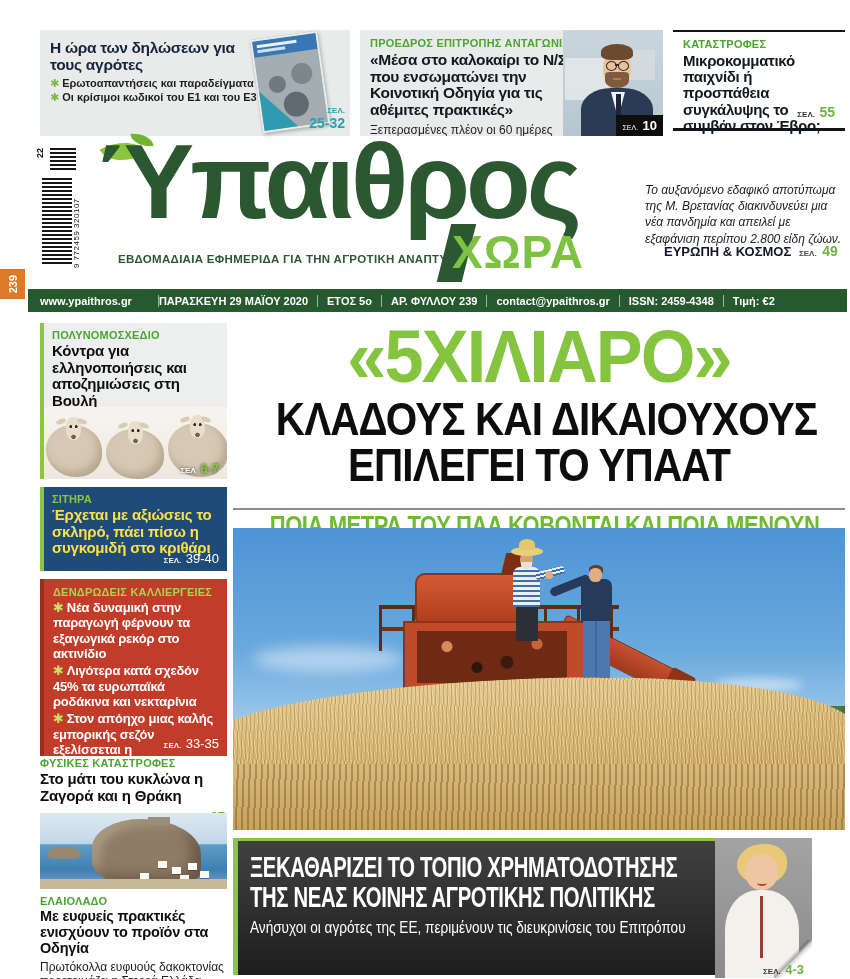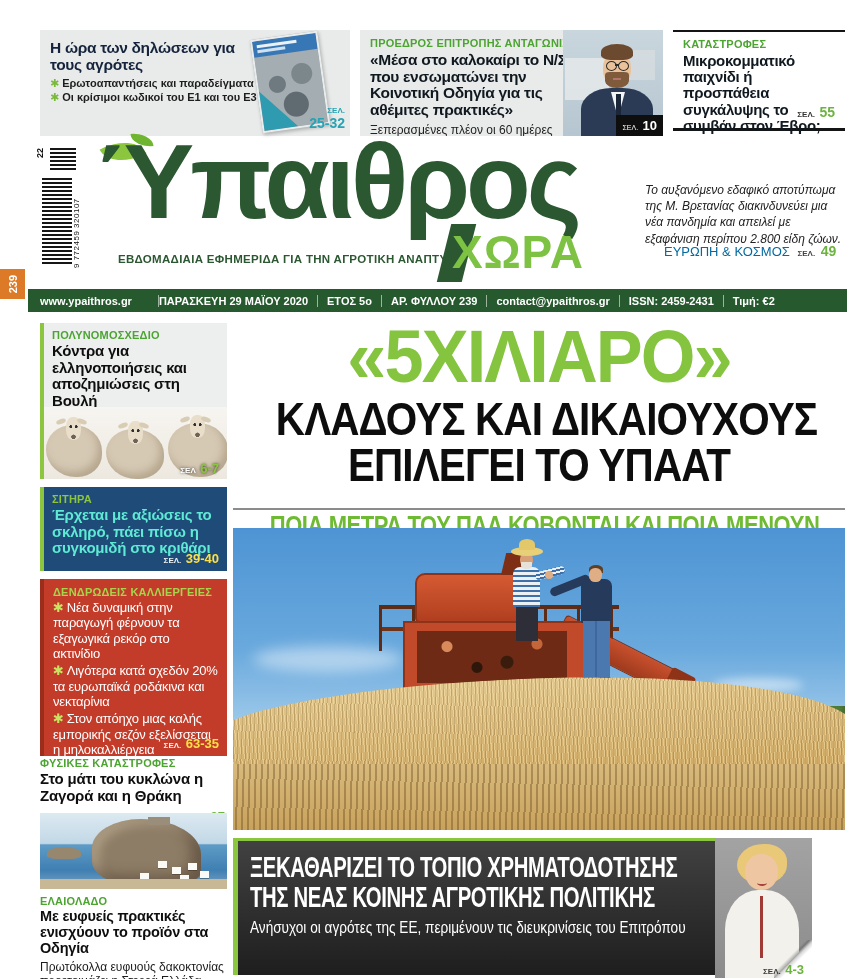--- a/index.html
+++ b/index.html
@@ -69,21 +69,21 @@
   .issue-tab{left:0;top:269px;width:25px;height:30px;background:#DC7A28;color:#fff;display:flex;align-items:center;justify-content:center;}
   .issue-tab span{writing-mode:vertical-rl;transform:rotate(180deg);font-size:11px;font-weight:bold;}
   .logo{left:96px;top:128px;font-size:106px;font-weight:bold;color:#2B5731;letter-spacing:-4px;line-height:1;white-space:nowrap;}
   .leaf{left:103px;top:139px;width:40px;height:25px;background:#8CC63F;border-radius:0 100% 0 100%;transform:rotate(-28deg);}
   .leaf2{left:131px;top:133px;width:22px;height:14px;background:#6FB52F;border-radius:0 100% 0 100%;transform:rotate(-5deg);}
   .tagline{left:118px;top:253px;font-size:11.5px;font-weight:bold;color:#2B5731;letter-spacing:.3px;}
   .logo-block{left:444px;top:224px;width:25px;height:58px;background:#2B5731;transform:skewX(-14deg);}
   .xora{left:452px;top:229px;font-size:46px;font-weight:800;color:#7DC242;letter-spacing:1px;line-height:1;}
   .mast-note{left:645px;top:182px;width:202px;font-style:italic;font-size:12px;line-height:1.35;color:#222;}
   .mast-section{left:645px;top:243px;font-size:13px;}
-  .mast-section .sec{font-weight:400;color:#0369a1;padding-left:19px;}
+  .mast-section .sec{font-weight:700;color:#0f172a;padding-left:19px;}
   .mast-section .pl{font-size:8px;font-weight:bold;color:#444;margin-left:4px;}
   .mast-section .pn{font-size:14px;font-weight:800;color:#6CB33F;margin-left:2px;}
 
   
   .infobar{left:28px;top:289px;width:819px;height:23px;background:#265A2E;color:#fff;
            display:flex;align-items:center;font-size:11px;font-weight:bold;box-sizing:border-box;padding:0 12px;}
   .ib-site{margin-right:26px;}
   .ib-items{display:flex;align-items:center;gap:9px;}
   .ib-sep{width:1px;height:12px;background:rgba(255,255,255,.55);}
 
@@ -98,27 +98,27 @@
   .shead{position:absolute;width:15px;height:23px;background:#E9DEC9;border-radius:42%;
     background:radial-gradient(circle at 32% 42%,#2e2e2e 1.2px,transparent 1.7px),
                radial-gradient(circle at 68% 42%,#2e2e2e 1.2px,transparent 1.7px),
                radial-gradient(circle at 50% 86%,#6e6257 2px,transparent 2.5px),#E9DEC9;}
   .sear{position:absolute;width:10px;height:5px;background:#D9CCB4;border-radius:50%;}
   .ph-pref{position:absolute;right:8px;bottom:3px;z-index:3;line-height:1;text-shadow:0 0 3px rgba(0,0,0,.75);}
   .ph-pref .pl{font-size:8px;color:#fff;font-weight:bold;}
   .ph-pref .pn{font-size:13px;font-weight:800;color:#8CC63F;}
   #sb2{top:487px;height:84px;background:#1E4B78;border-left:4px solid #8CC63F;padding:6px 8px;color:#fff;}
   #sb2 .kicker{color:#8CC63F;}
-  #sb2 .sb-title{color:#5eead4;}
+  #sb2 .sb-title{color:#fde047;}
   .box-pref{position:absolute;right:8px;bottom:5px;line-height:1;}
   .box-pref .pl{font-size:8px;color:rgba(255,255,255,.92);font-weight:bold;}
-  .box-pref .pn{font-size:13px;font-weight:700;color:#fde047;}
+  .box-pref .pn{font-size:13px;font-weight:400;color:#ffffff;}
   #sb3{top:579px;height:177px;background:#C33C2A;border-left:4px solid #9C2D1B;padding:7px 9px;color:#fff;}
   #sb3 .kicker{color:#A8D44D;}
-  .rb{font-size:13px;font-weight:normal;line-height:1.18;letter-spacing:-.2px;margin-top:2px;}
+  .rb{font-size:13px;font-weight:bold;line-height:1.18;letter-spacing:-.2px;margin-top:2px;}
   .rb .ast::before{color:#C9E463;}
   #sb4{top:757px;}
   #sb6{top:895px;}
   .pagerow{border-bottom:1.5px solid #9a9a9a;text-align:right;padding:1px 2px 2px 0;line-height:1;margin-top:3px;}
   .pagerow .pl{font-size:8px;color:#555;font-weight:bold;}
   .pagerow .pn{font-size:13px;font-weight:800;color:#6CB33F;}
   #sb6 .sb-title{font-size:14.5px;}
 
   
   #sb5{top:813px;height:76px;overflow:hidden;}
@@ -297,21 +297,21 @@
     <span class="ib-sep"></span>
     <div class="ib-items">
       <span>ΠΑΡΑΣΚΕΥΗ 29 ΜΑΪΟΥ 2020</span>
       <span class="ib-sep"></span>
       <span>ΕΤΟΣ 5ο</span>
       <span class="ib-sep"></span>
       <span>ΑΡ. ΦΥΛΛΟΥ 239</span>
       <span class="ib-sep"></span>
       <span>contact@ypaithros.gr</span>
       <span class="ib-sep"></span>
-      <span>ISSN: 2459-2431</span>
+      <span>ISSN: 2459-4348</span>
       <span class="ib-sep"></span>
       <span>Τιμή: €2</span>
     </div>
   </div>
 
   <div class="sb" id="sb1">
     <div class="kicker">ΠΟΛΥΝΟΜΟΣΧΕΔΙΟ</div>
     <div class="sb-title">Κόντρα για ελληνοποιήσεις και αποζημιώσεις στη Βουλή</div>
     <div class="sb-dek">Οι τελευταίες πινελιές για τις ενισχύσεις των αιγοπροβατοτρόφων</div>
     <div class="sheep-photo">
@@ -339,25 +339,25 @@
     <div class="sb-title">Έρχεται με αξιώσεις το σκληρό, πάει πίσω η συγκομιδή στο κριθάρι</div>
     <div class="box-pref">
       <span class="pl">ΣΕΛ.</span>
       <span class="pn">39-40</span>
     </div>
   </div>
 
   <div class="sb" id="sb3">
     <div class="kicker">ΔΕΝΔΡΩΔΕΙΣ ΚΑΛΛΙΕΡΓΕΙΕΣ</div>
     <div class="rb"><span class="ast"></span><span>Νέα δυναμική στην παραγωγή φέρνουν τα εξαγωγικά ρεκόρ στο ακτινίδιο</span></div>
-    <div class="rb"><span class="ast"></span><span>Λιγότερα κατά σχεδόν 20% τα ευρωπαϊκά ροδάκινα και νεκταρίνια</span></div>
+    <div class="rb"><span class="ast"></span><span>Λιγότερα κατά σχεδόν 45% τα ευρωπαϊκά ροδάκινα και νεκταρίνια</span></div>
     <div class="rb"><span class="ast"></span><span>Στον απόηχο μιας καλής εμπορικής σεζόν εξελίσσεται η μηλοκαλλιέργεια</span></div>
     <div class="box-pref">
       <span class="pl">ΣΕΛ.</span>
-      <span class="pn">63-35</span>
+      <span class="pn">33-35</span>
     </div>
   </div>
 
   <div class="sb" id="sb4">
     <div class="kicker">ΦΥΣΙΚΕΣ ΚΑΤΑΣΤΡΟΦΕΣ</div>
     <div class="sb-title">Στο μάτι του κυκλώνα η Ζαγορά και η Θράκη</div>
     <div class="pagerow">
       <span class="pl">ΣΕΛ.</span>
       <span class="pn">37</span>
     </div>

